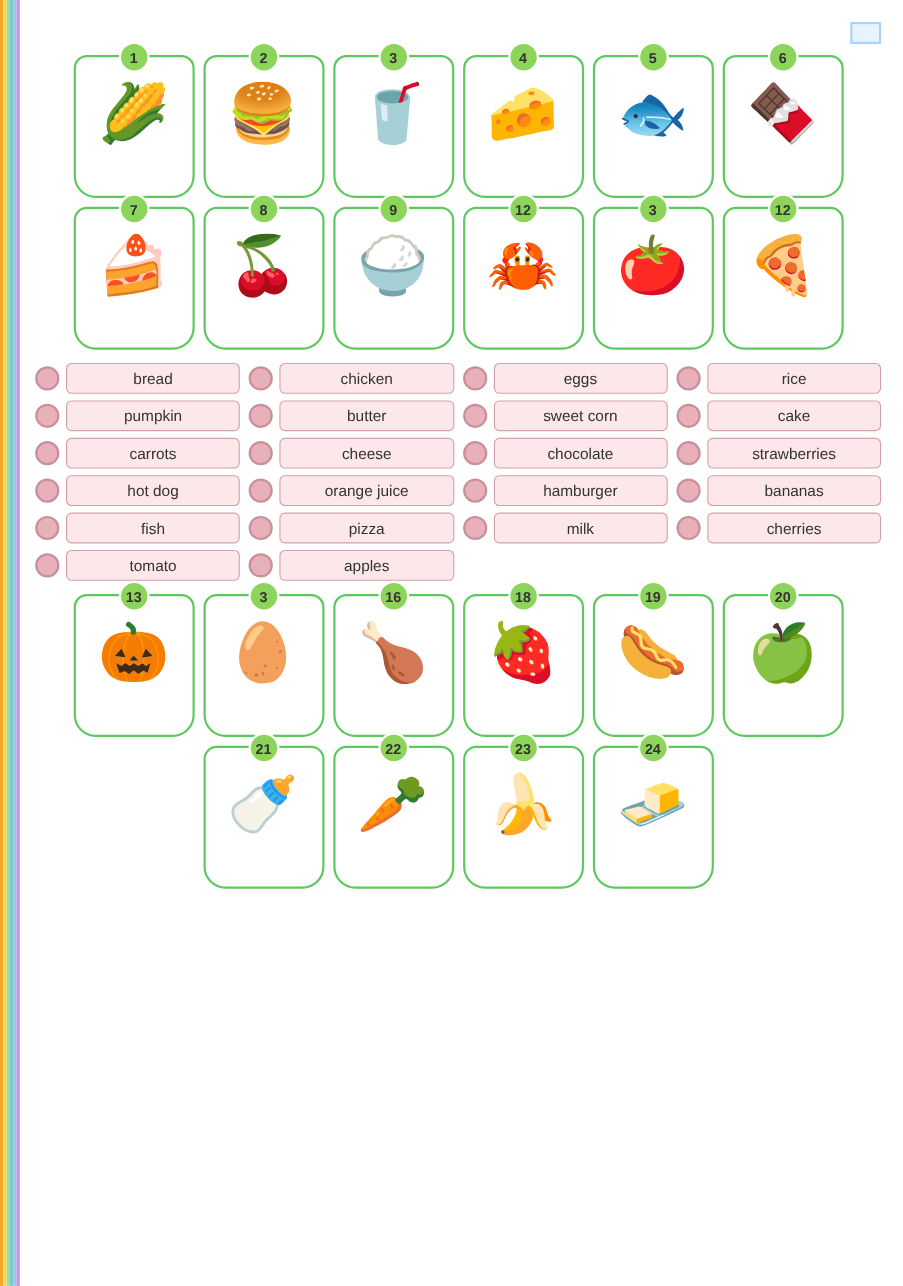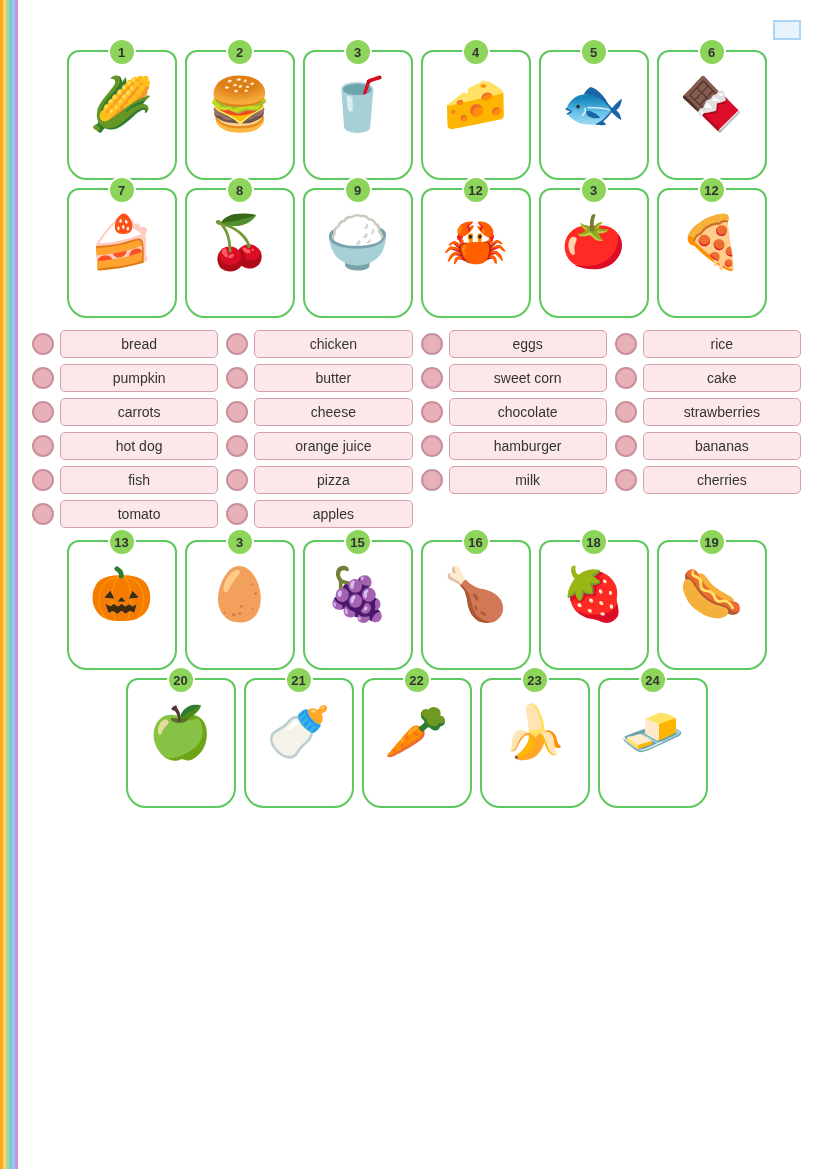--- a/index.html
+++ b/index.html
@@ -306,24 +306,20 @@
   <div class="food-grid" id="bottom-food-grid">
   <div class="food-card">
         <div class="food-card-number">13</div>
         <div class="food-card-image">🎃</div>
       </div>
       <div class="food-card">
         <div class="food-card-number">3</div>
         <div class="food-card-image">🥚</div>
       </div>
       <div class="food-card">
-        <div class="food-card-number">15</div>
-        <div class="food-card-image">🍇</div>
-      </div>
-      <div class="food-card">
         <div class="food-card-number">16</div>
         <div class="food-card-image">🍗</div>
       </div>
       <div class="food-card">
         <div class="food-card-number">18</div>
         <div class="food-card-image">🍓</div>
       </div>
       <div class="food-card">
         <div class="food-card-number">19</div>
         <div class="food-card-image">🌭</div>

